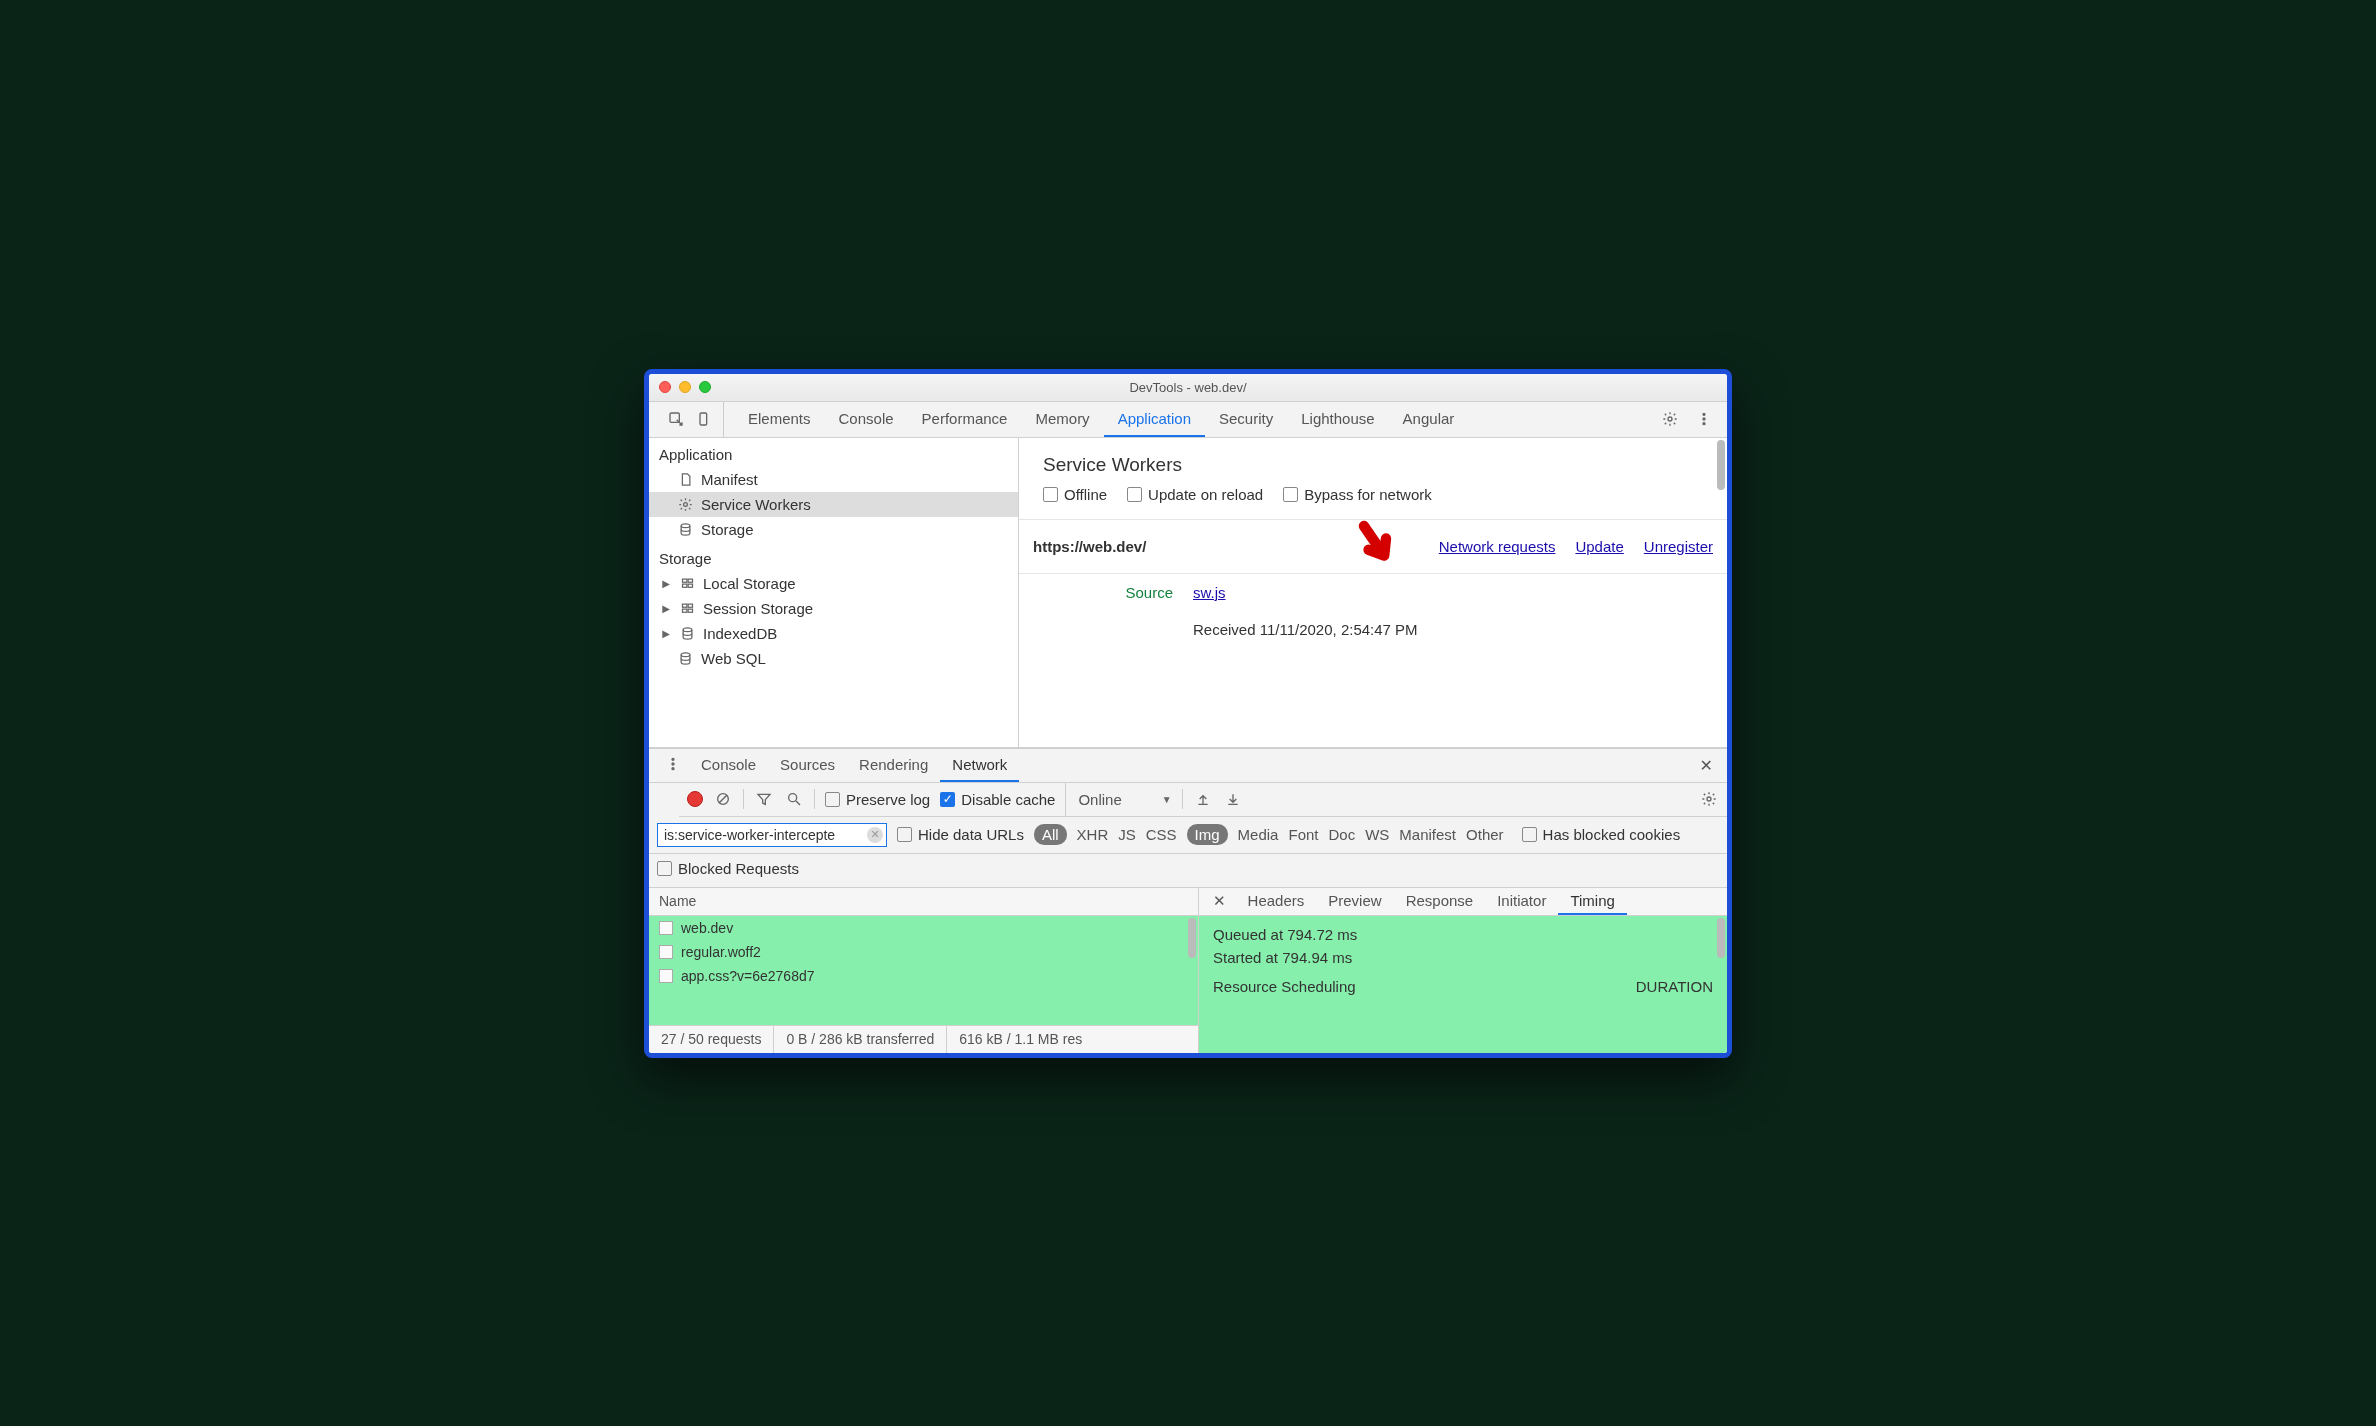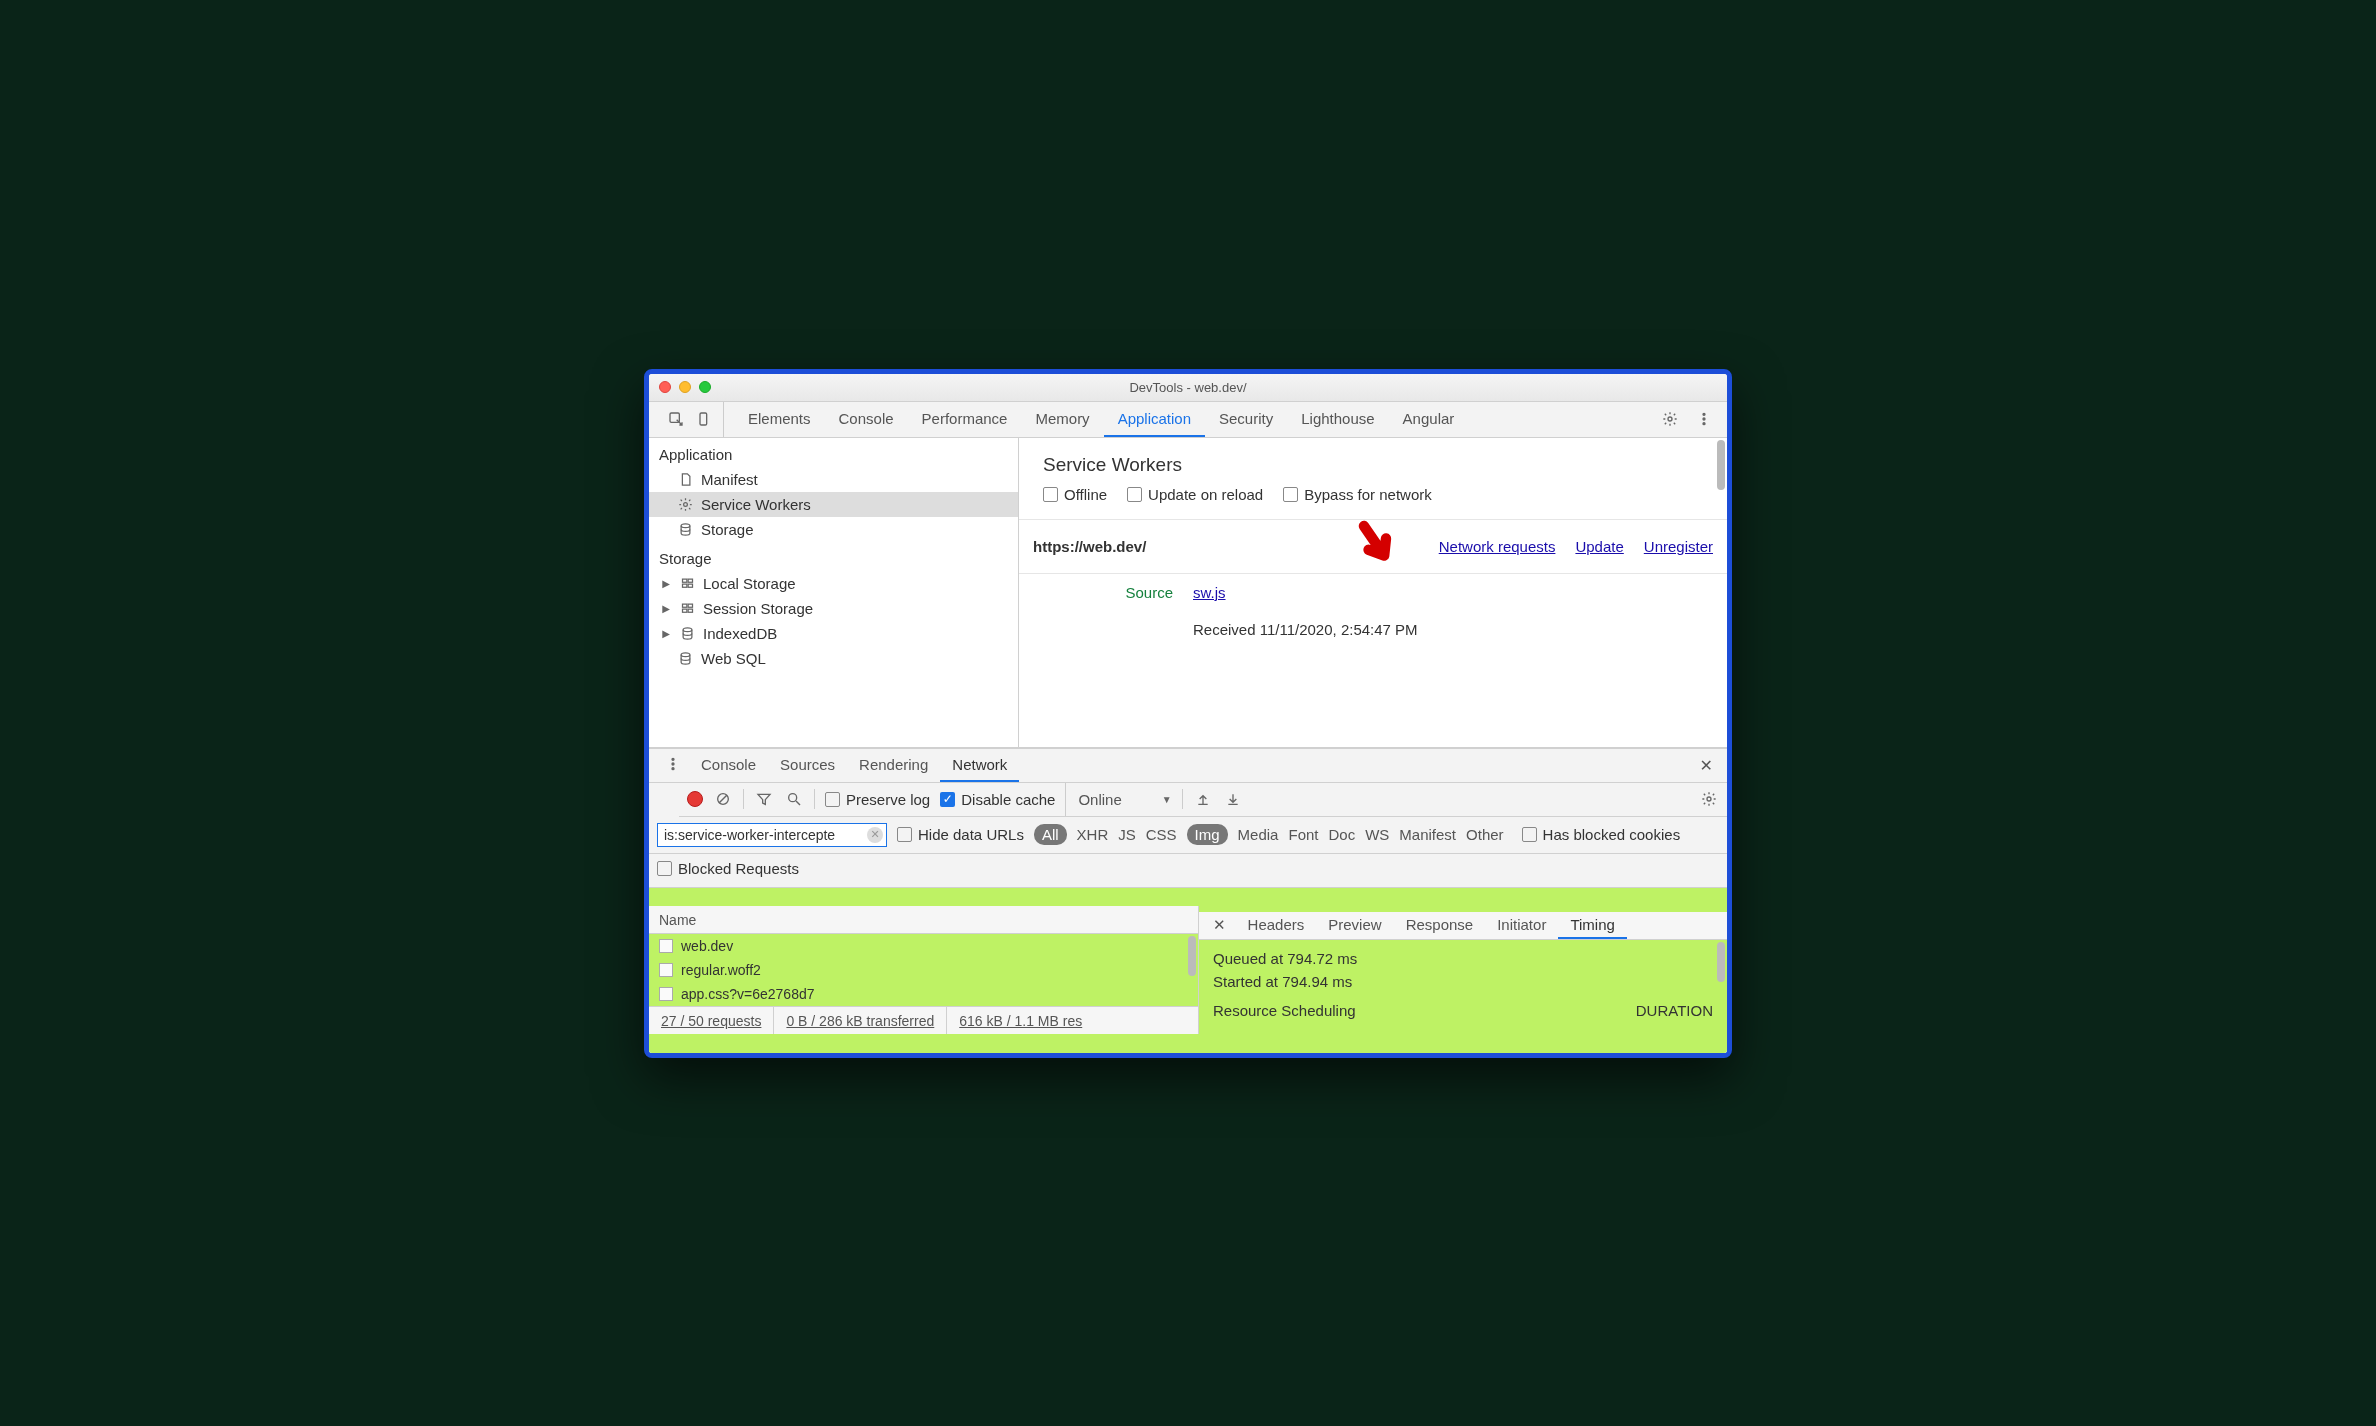--- a/index.html
+++ b/index.html
@@ -195,21 +195,21 @@
   .filter-row2 {
     padding: 6px 8px 10px 8px;
     border-bottom:1px solid #d0d0d0;
     font-size:15px;
     display:flex;
     align-items:center;
     gap:8px;
   }
 
   
-  .reqpanel { display:flex; height:165px; background:#bef264;align-items:center; }
+  .reqpanel { display:flex; height:165px; background:#86efac; }
   .reqlist { width:550px; border-right:1px solid #d0d0d0; display:flex; flex-direction:column; position:relative; }
   .reqlist-header {
     height:28px;
     border-bottom:1px solid #d0d0d0;
     display:flex; align-items:center;
     padding: 0 10px;
     font-size:14px; color:#555;
     background:#f6f6f6;
   }
   .reqlist-rows { flex:1; overflow:auto; }
@@ -235,21 +235,21 @@
 
   .statusbar {
     height:28px;
     border-top:1px solid #d0d0d0;
     display:flex;
     align-items:center;
     font-size:14px;
     color:#555;
     background:#f6f6f6;
   }
-  .statusbar .cell { padding:0 12px; border-right:1px solid #d0d0d0; height:100%; display:flex; align-items:center;text-decoration:underline; }
+  .statusbar .cell { padding:0 12px; border-right:1px solid #d0d0d0; height:100%; display:flex; align-items:center; }
 
   
   .scroll-hint {
     position:absolute; right:2px; top:2px;
     width:8px; height:50px; background:#bbb; border-radius:4px;
   }
 
   
   svg { width:16px; height:16px; stroke:#666; fill:none; stroke-width:2; }
   .item-icon svg { width:15px; height:15px; }

